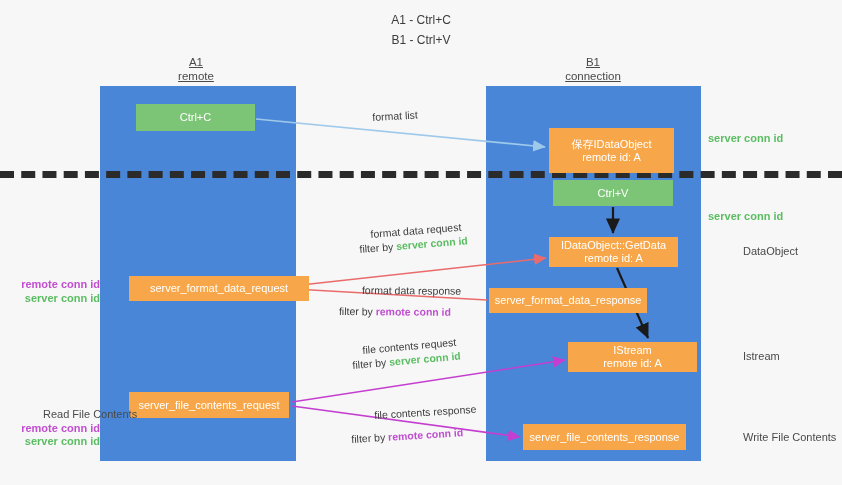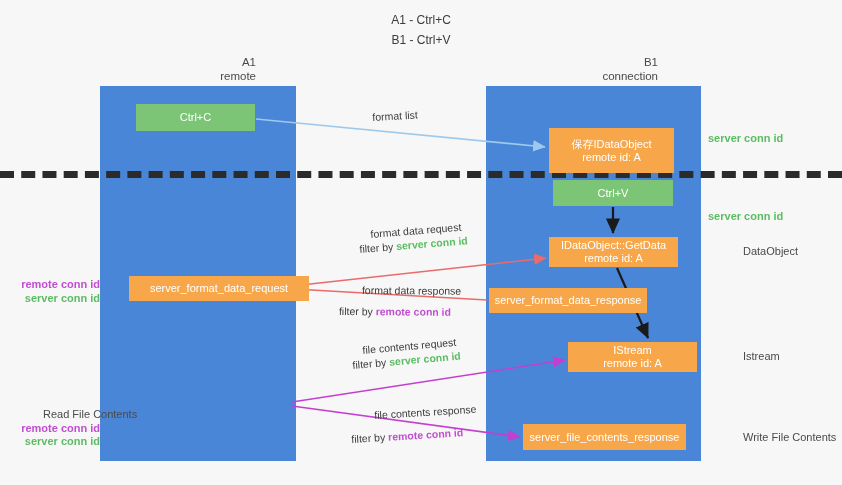--- a/index.html
+++ b/index.html
@@ -10,22 +10,22 @@
     overflow:hidden;
     position:relative;
   }
   #stage{position:absolute;left:0;top:0;width:842px;height:485px;}
 
   .lane{position:absolute;background:#4a86d8;}
   #laneA{left:100px;top:86px;width:196px;height:375px;}
   #laneB{left:486px;top:86px;width:215px;height:375px;}
 
   .lane-head{
-    position:absolute;text-align:right;color:#4a4a4a;
-    font-size:11.5px;line-height:13.5px;
+    position:absolute;text-align:center;color:#4a4a4a;
+    font-size:11.5px;line-height:13.5px;text-decoration:underline;
   }
   #headA{left:136px;top:56px;width:120px;}
   #headB{left:528px;top:56px;width:130px;}
   .lane-head .l1{display:block;}
   .lane-head .l2{display:block;}
 
   #title{
     position:absolute;left:0;top:10px;width:842px;text-align:center;
     color:#3c3c3c;font-size:12px;line-height:20px;
   }
@@ -166,20 +166,23 @@
 
   <div class="nodebox orange" id="n-fmtres">
     <span>server_format_data_response</span>
   </div>
 
   <div class="nodebox orange" id="n-istream">
     <span>IStream</span>
     <span>remote id: A</span>
   </div>
 
+  <div class="nodebox orange" id="n-filereq">
+    <span>server_file_contents_request</span>
+  </div>
 
   <div class="nodebox orange" id="n-fileres">
     <span>server_file_contents_response</span>
   </div>
 
   <div class="sidelabel green-t" id="sl-server1">server conn id</div>
   <div class="sidelabel green-t" id="sl-server2">server conn id</div>
   <div class="sidelabel grey-t" id="sl-dataobject">DataObject</div>
   <div class="sidelabel grey-t" id="sl-istream">Istream</div>
   <div class="sidelabel grey-t" id="sl-writefile">Write File Contents</div>

